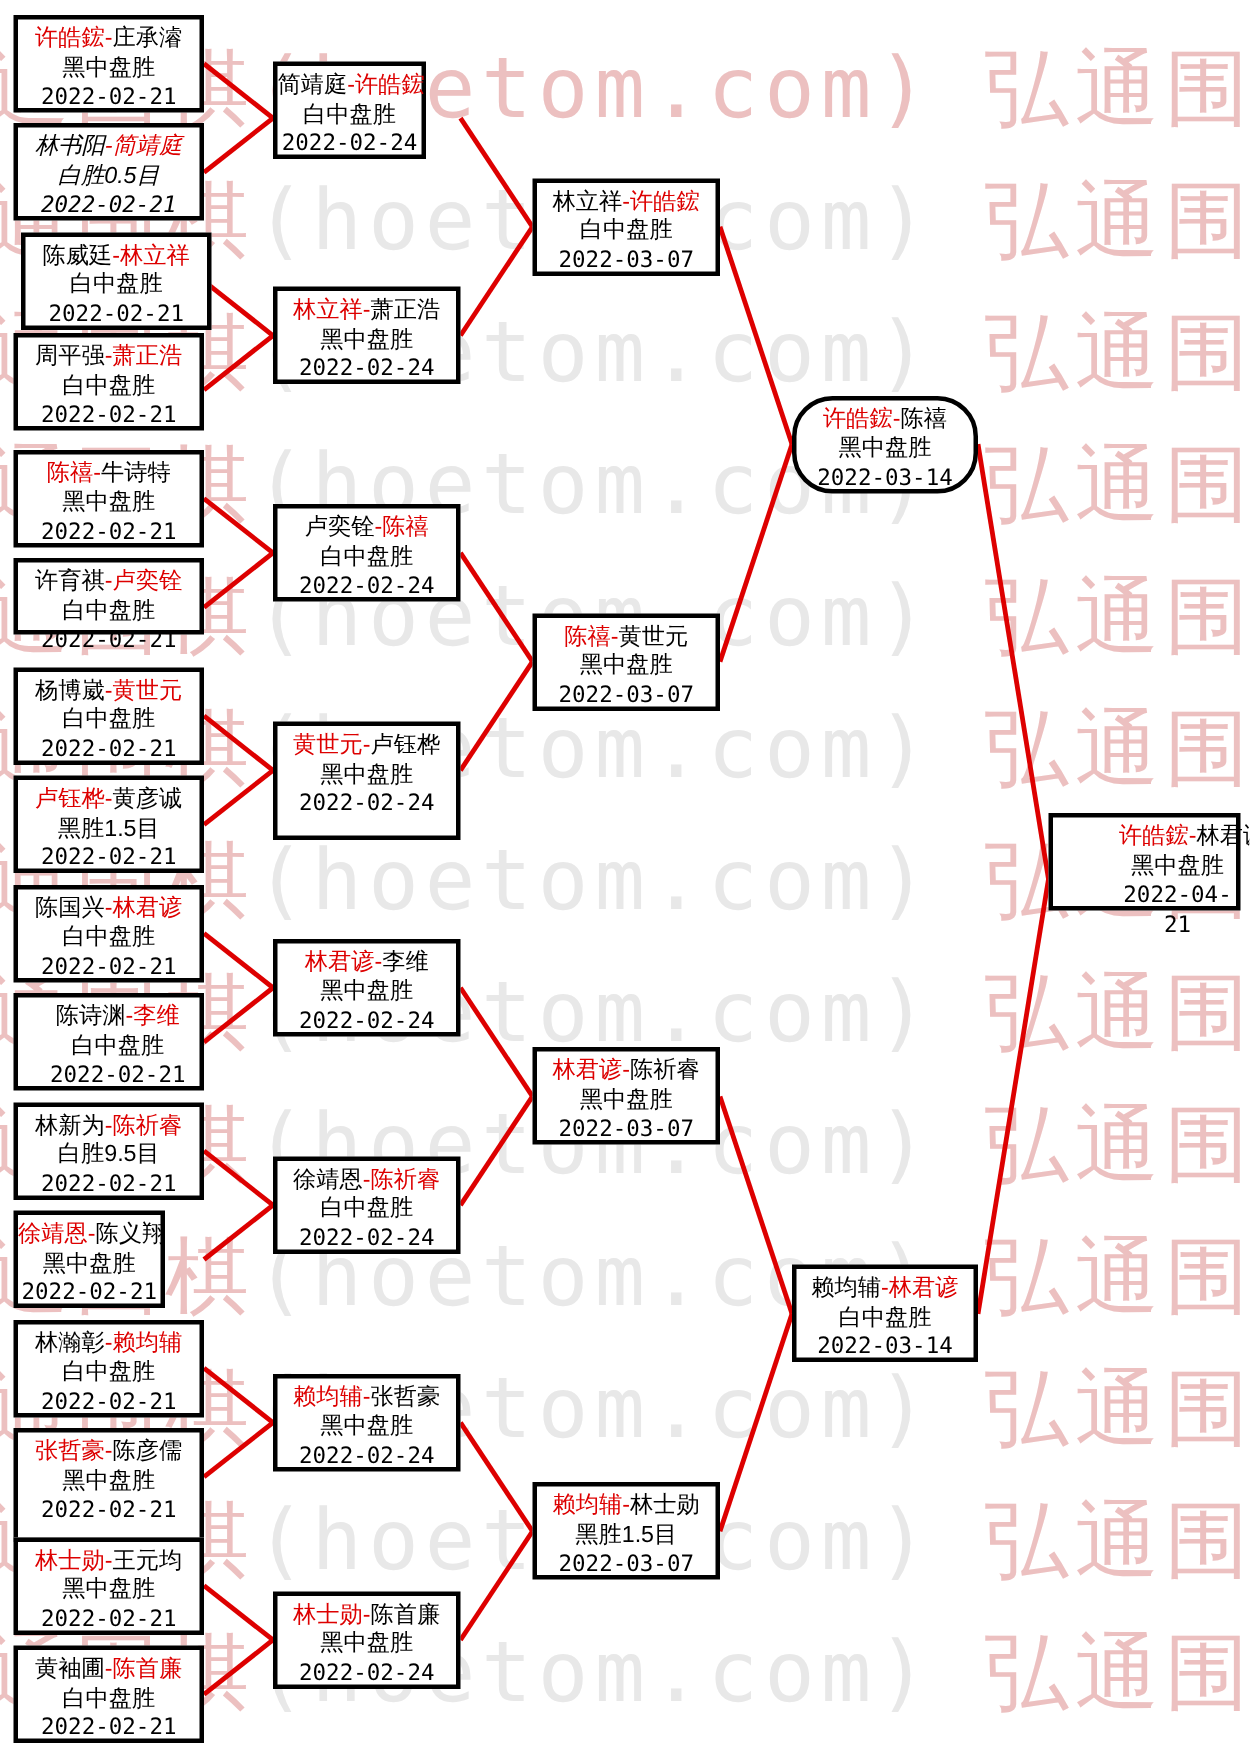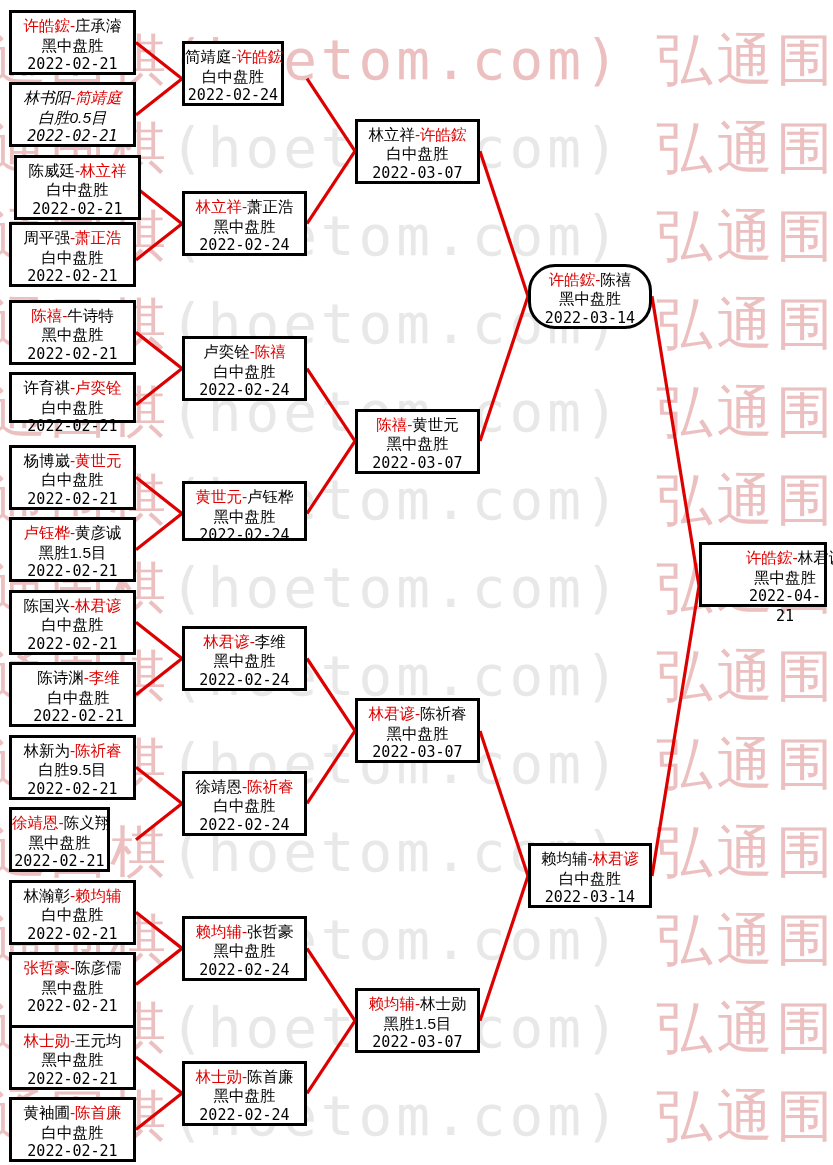--- a/index.html
+++ b/index.html
@@ -166,21 +166,21 @@
       <div class="match-box" style="left: 182px; top: 191.175px; width: 125px; height: 65px;">
     <div class="names"><span class="p1 win">林立祥</span><span class="hyph">-</span><span class="p2">萧正浩</span></div>
     <div class="result">黑中盘胜</div>
     <div class="date">2022-02-24</div>
   </div>
       <div class="match-box" style="left: 182px; top: 336.115px; width: 125px; height: 65px;">
     <div class="names"><span class="p1">卢奕铨</span><span class="hyph">-</span><span class="p2 win">陈禧</span></div>
     <div class="result">白中盘胜</div>
     <div class="date">2022-02-24</div>
   </div>
-      <div class="match-box" style="left: 182px; top: 481.055px; width: 125px; height: 60px;">
+      <div class="match-box" style="left: 182px; top: 481.055px; width: 125px; height: 79px;">
     <div class="names"><span class="p1 win">黄世元</span><span class="hyph">-</span><span class="p2">卢钰桦</span></div>
     <div class="result">黑中盘胜</div>
     <div class="date">2022-02-24</div>
   </div>
       <div class="match-box" style="left: 182px; top: 625.995px; width: 125px; height: 65px;">
     <div class="names"><span class="p1 win">林君谚</span><span class="hyph">-</span><span class="p2">李维</span></div>
     <div class="result">黑中盘胜</div>
     <div class="date">2022-02-24</div>
   </div>
       <div class="match-box" style="left: 182px; top: 770.935px; width: 125px; height: 65px; text-align: center;">

